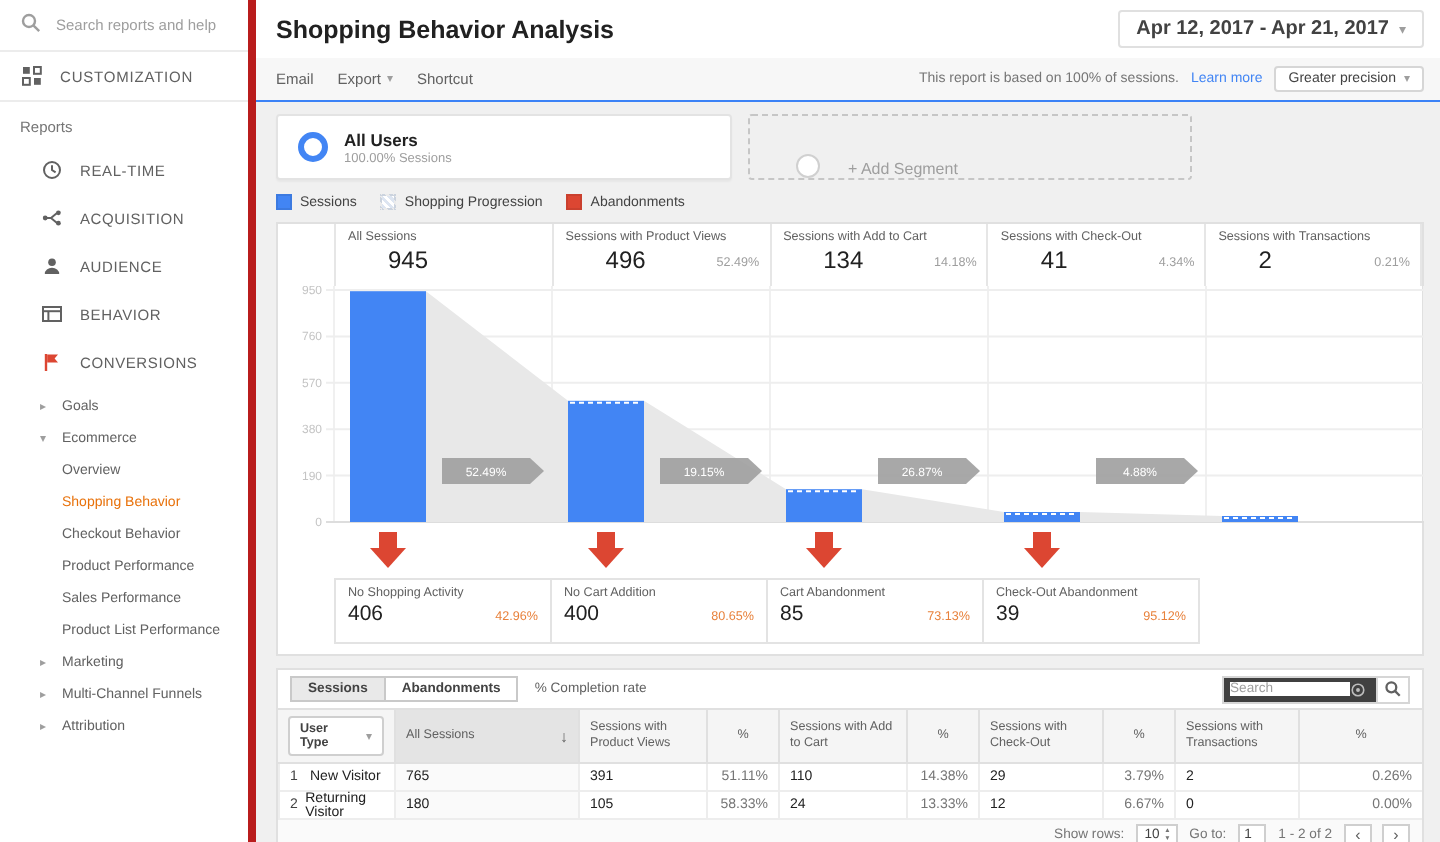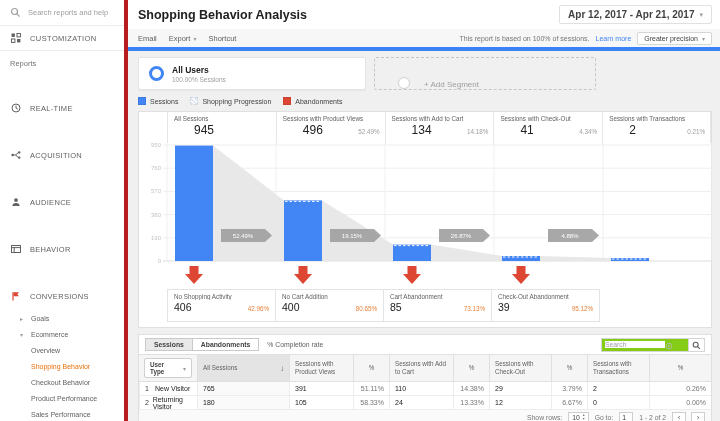--- a/index.html
+++ b/index.html
@@ -13,41 +13,41 @@
   .sb-search-row { height:26px; display:flex; align-items:center; gap:7px;
     padding:0 10px; border-bottom:1px solid #ececec; }
   .sb-search-input { border:none; outline:none; width:100px; font-size:7.5px;
     color:#616161; font-family:inherit; background:transparent; }
   .sb-search-input::placeholder { color:#9e9e9e; }
   .customization-row { height:25px; display:flex; align-items:center; gap:9px;
     padding:0 10px; font-size:7.5px; color:#616161; letter-spacing:.4px;
     border-bottom:1px solid #ececec; cursor:pointer; }
   .reports-label { font-size:7.5px; color:#757575; padding:8px 10px 5px 10px; }
   .nav-item { height:24px; display:flex; align-items:center; gap:9px;
-    padding:0 10px; font-size:7.5px; color:#616161; letter-spacing:.3px; cursor:pointer;margin-top:23px; }
+    padding:0 20px; font-size:7.5px; color:#616161; letter-spacing:.3px; cursor:pointer; }
   .nav-icon { width:11px; display:flex; align-items:center; justify-content:center; }
   .tree { padding:2px 0 2px 0; }
   .tree-parent { height:16px; display:flex; align-items:center; gap:5px;
     padding-left:20px; font-size:7px; color:#616161; cursor:pointer; }
   .tree-caret { font-size:6px; color:#9e9e9e; width:6px; }
   .tree-child { height:16px; display:flex; align-items:center; padding-left:31px;
     font-size:7px; color:#616161; cursor:pointer; }
   .tree-child.active { color:#e8710a; }
 
   
   .main { flex:1; display:flex; flex-direction:column; height:100%; overflow:hidden; }
   .main-header { height:29px; display:flex; align-items:center;
     padding:0 8px 0 10px; background:#fff; }
   .page-title { font-size:12.5px; font-weight:700; color:#212121; }
   .date-btn { margin-left:auto; display:flex; align-items:center; gap:5px;
     background:#fff; border:1px solid #e0e0e0; border-radius:2px;
     padding:3px 8px; font-size:10px; font-weight:700; color:#424242; cursor:pointer; }
   .date-caret { font-size:7px; color:#9e9e9e; }
   .toolbar { height:22px; display:flex; align-items:center; gap:12px;
-    padding:0 8px 0 10px; background:#f7f7f7; border-bottom:4px solid #3b82f6; }
+    padding:0 8px 0 10px; background:#f7f7f7; border-bottom:1px solid #3b82f6; }
   .tb-item { font-size:7.5px; color:#616161; cursor:pointer; display:flex; align-items:center; gap:3px; }
   .tb-caret { font-size:6px; color:#9e9e9e; }
   .tb-right { margin-left:auto; display:flex; align-items:center; gap:6px; }
   .sampling-note { font-size:7px; color:#757575; }
   .learn-more { font-size:7px; color:#4285f4; cursor:pointer; }
   .precision-btn { display:flex; align-items:center; gap:4px; background:#fff;
     border:1px solid #d6d6d6; border-radius:2px; padding:2px 6px;
     font-size:7px; color:#424242; cursor:pointer; }
 
   .content { flex:1; background:#f0f0f0; padding:6px 8px 0 10px; overflow:hidden; }
@@ -95,21 +95,21 @@
   .table-card { background:#fff; border:1px solid #e0e0e0; width:574px; margin-top:6px; }
   .tbl-toolbar { height:19px; display:flex; align-items:center; padding:0 6px; gap:8px; }
   .tabs { display:flex; }
   .tab { border:1px solid #c9c9c9; padding:2px 8px; font-size:6.8px; font-weight:700;
     color:#424242; background:#fff; cursor:pointer; }
   .tab.active { background:#e9e9e9; }
   .tab + .tab { margin-left:-1px; }
   .completion { font-size:6.8px; color:#616161; cursor:pointer; }
   .tbl-search { margin-left:auto; display:flex; align-items:center; }
   .search-box { display:flex; align-items:center; border:1px solid #d6d6d6; height:14px;
-    width:88px; padding:0 3px; background:#84cc16; }
+    width:78px; padding:0 3px; background:#404040; }
   .search-box input { border:none; outline:none; width:60px; font-size:6.8px;
     font-family:inherit; color:#424242; }
   .search-box input::placeholder { color:#9e9e9e; }
   .mag-btn { border:1px solid #d6d6d6; border-left:none; height:14px; width:16px;
     display:flex; align-items:center; justify-content:center; background:#fff; cursor:pointer; }
 
   .tbl-grid { display:grid; grid-template-columns:58px 92px 64px 36px 64px 36px 62px 36px 62px 1fr;
     border-top:1px solid #e0e0e0; }
   .th { background:#f5f5f5; border-left:1px solid #e0e0e0; border-bottom:1px solid #e0e0e0;
     font-size:6.3px; color:#616161; padding:3px 5px; min-height:21px;

